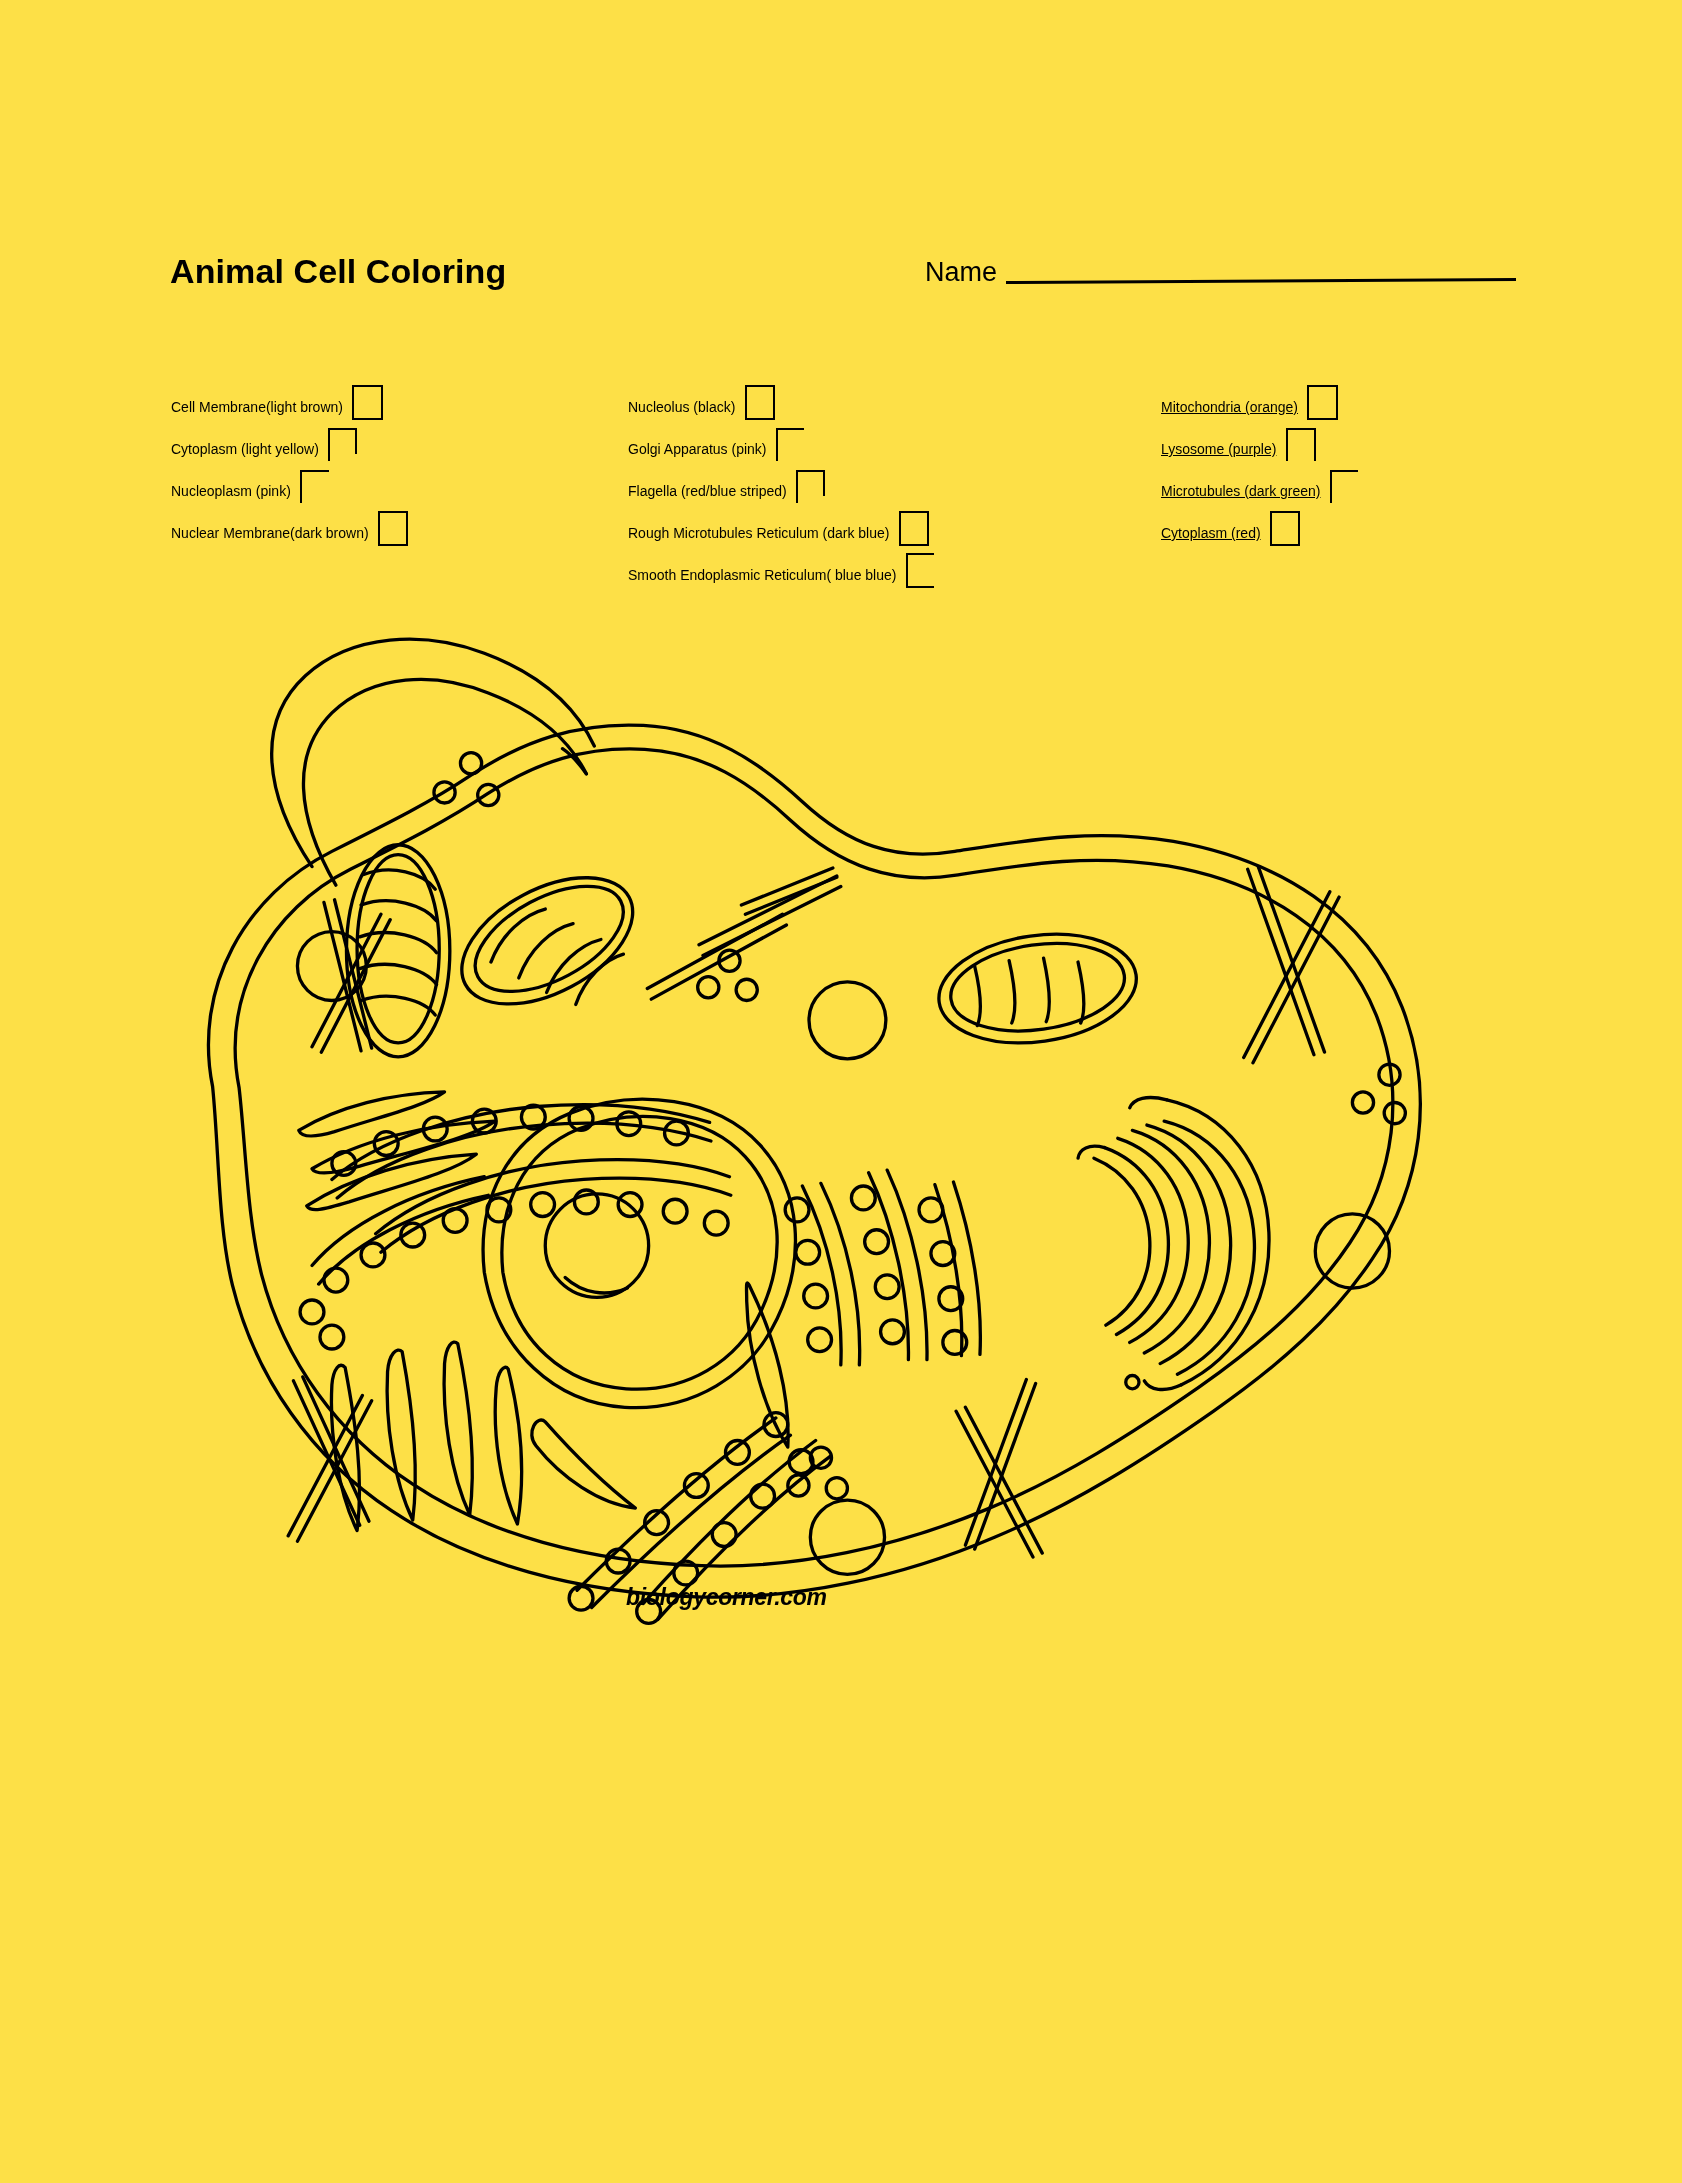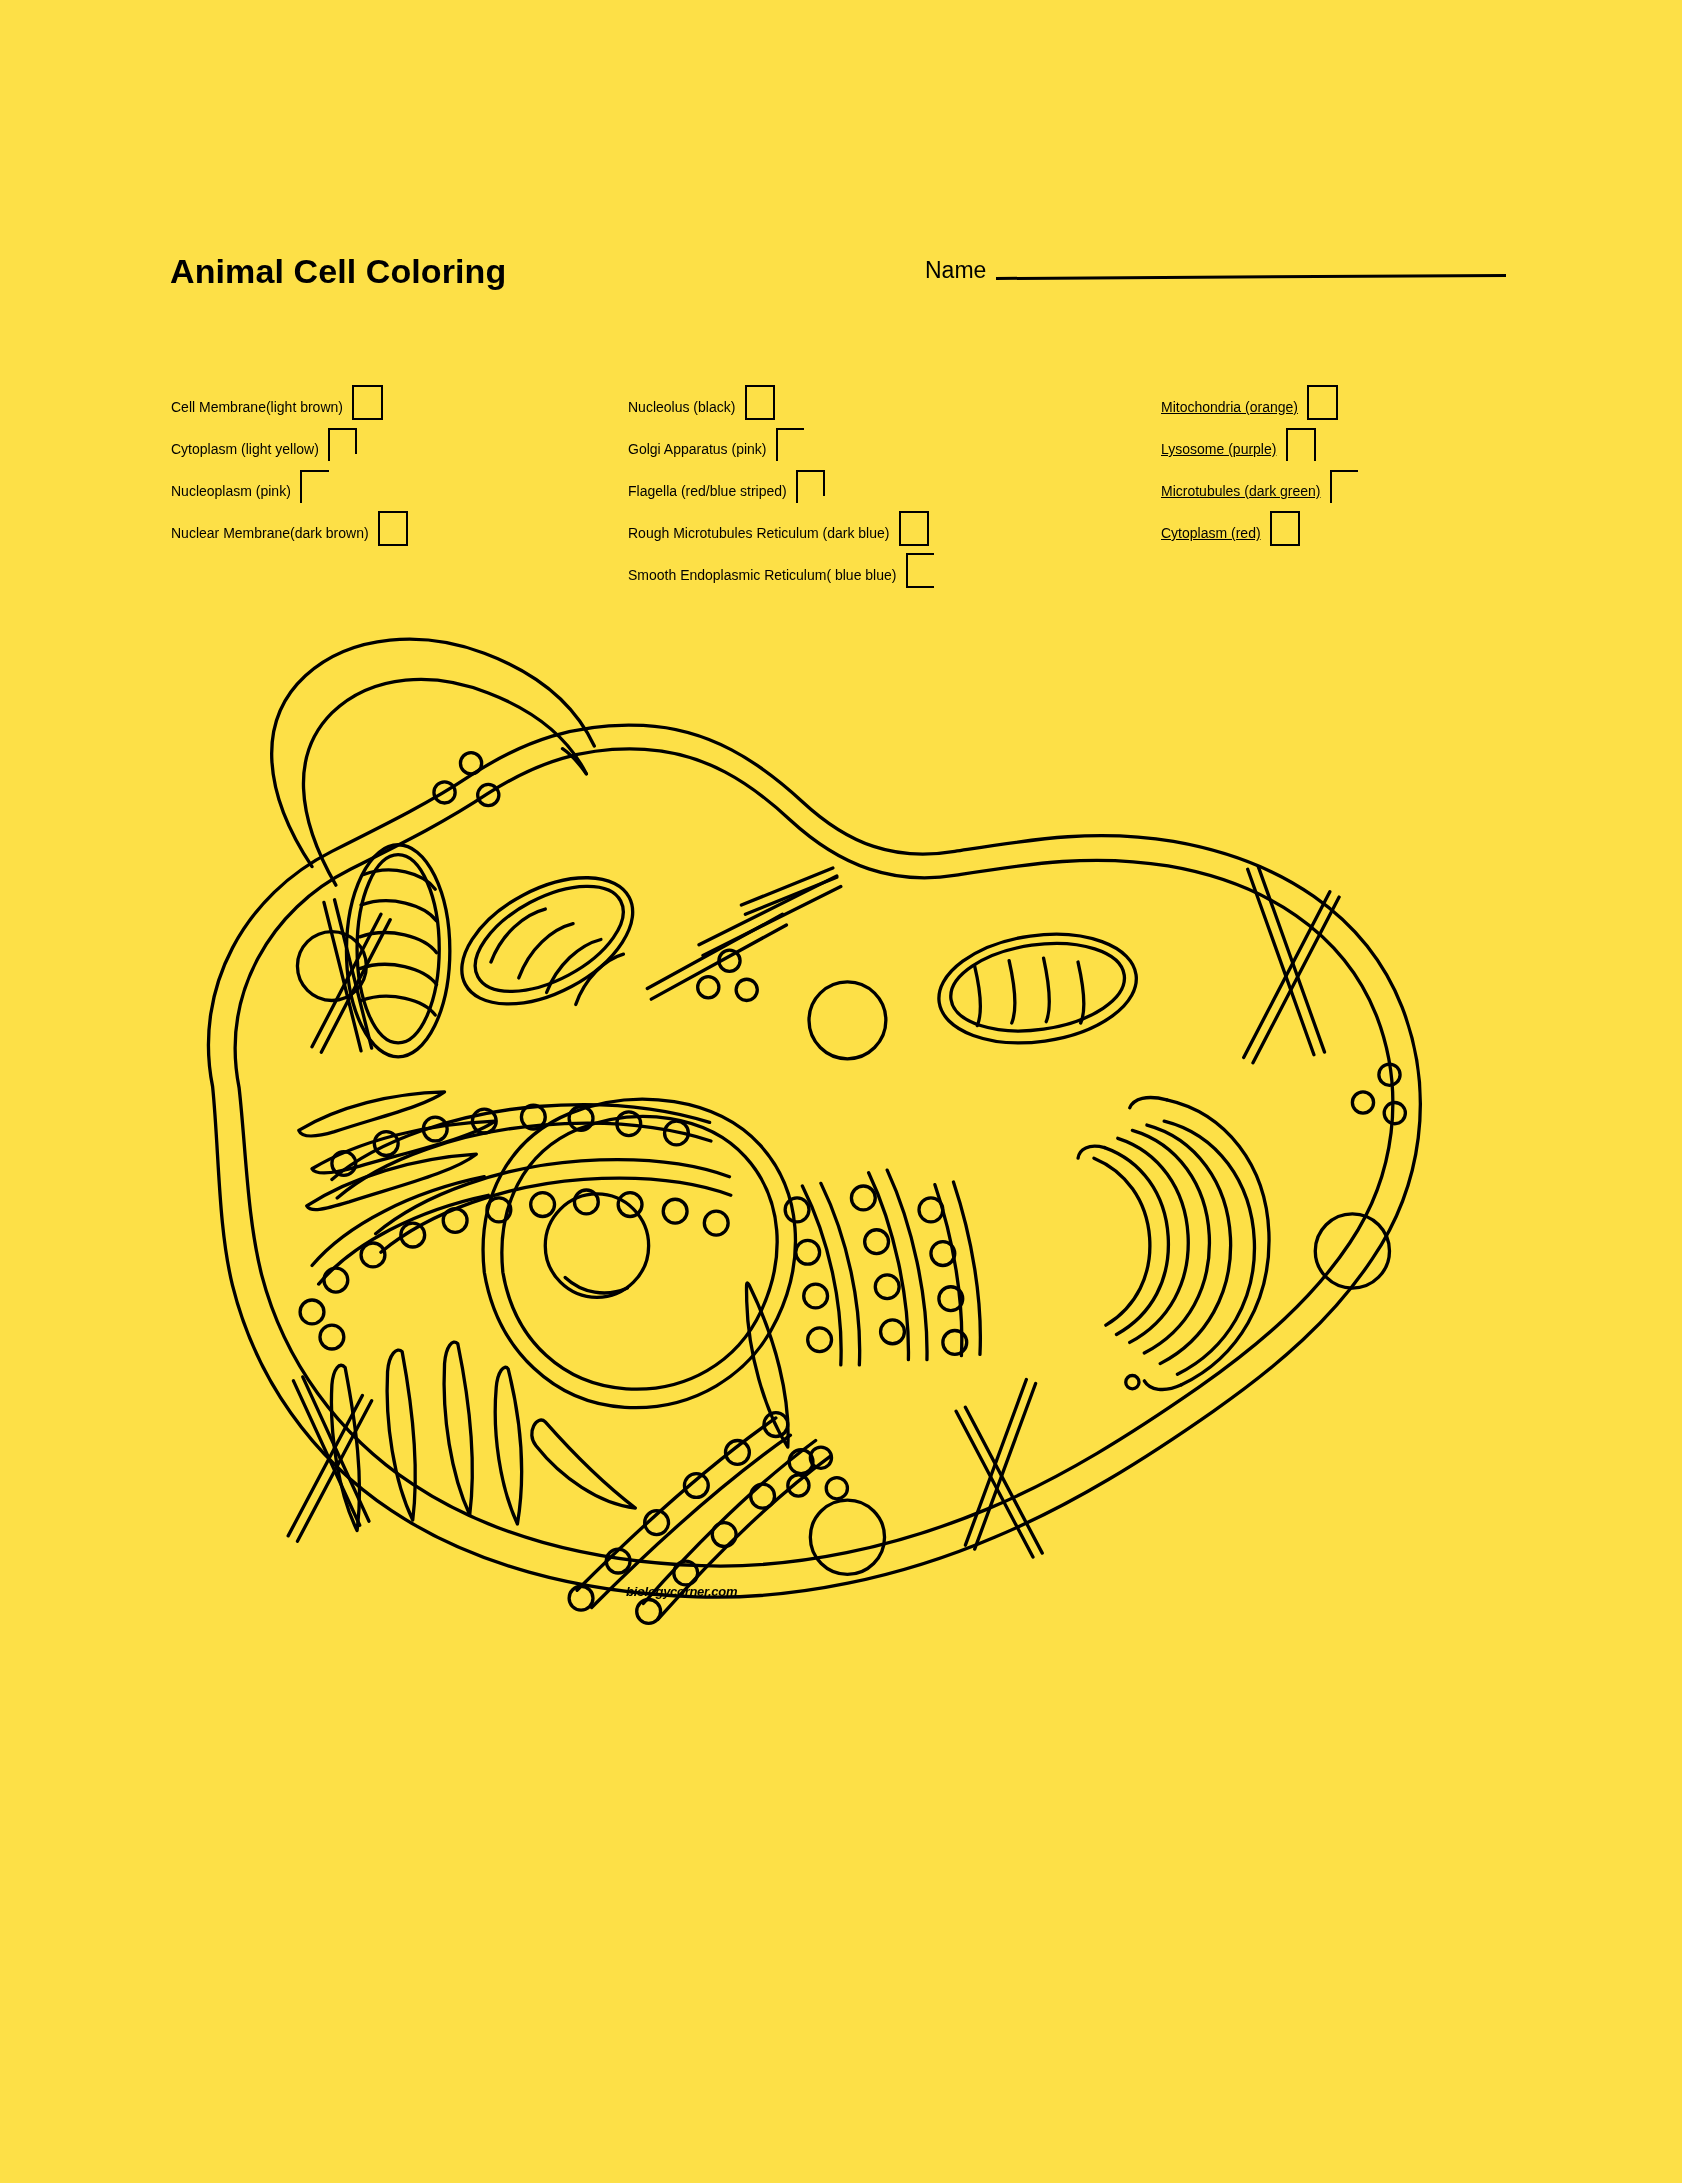--- a/index.html
+++ b/index.html
@@ -14,21 +14,21 @@
   
   .title{
     position:absolute;left:170px;top:252px;
     font-size:34px;font-weight:bold;letter-spacing:0.1px;
     white-space:nowrap;
   }
   .name-wrap{
     position:absolute;left:925px;top:257px;
     display:flex;align-items:flex-end;white-space:nowrap;
   }
-  .name-label{font-size:23px;}
+  .name-label{font-size:27px;}
   .name-rule{
     display:inline-block;width:510px;height:0;
     border-bottom:3.3px solid #000;margin-left:9.3px;margin-bottom:4px;
     transform:rotate(-0.35deg);transform-origin:left bottom;
   }
   .directions{
     position:absolute;left:170px;top:325px;
     font-size:22px;white-space:nowrap;
   }
 
@@ -59,21 +59,21 @@
   .box.tlr{border-top:2px solid #000;border-left:2px solid #000;border-right:2px solid #000;}
   .box.tlb{border-top:2px solid #000;border-left:2px solid #000;border-bottom:2px solid #000;}
   .box.t-only{border-top:2px solid #000;border-left:2px solid #000;}
   .box.t-only::after{content:none;}
 
   
   .figure{position:absolute;left:113px;top:583px;width:1392px;height:1100px;}
   .figure svg{display:block;width:100%;height:100%;}
   .watermark{
     position:absolute;left:626px;top:1584px;
-    font-size:13px;font-weight:bold;font-style:italic;
+    font-size:23px;font-weight:bold;font-style:italic;
     letter-spacing:-0.3px;white-space:nowrap;
   }
 </style>
 </head>
 <body>
 
 <div class="page">
 
   <div class="title">Animal Cell Coloring</div>
 

